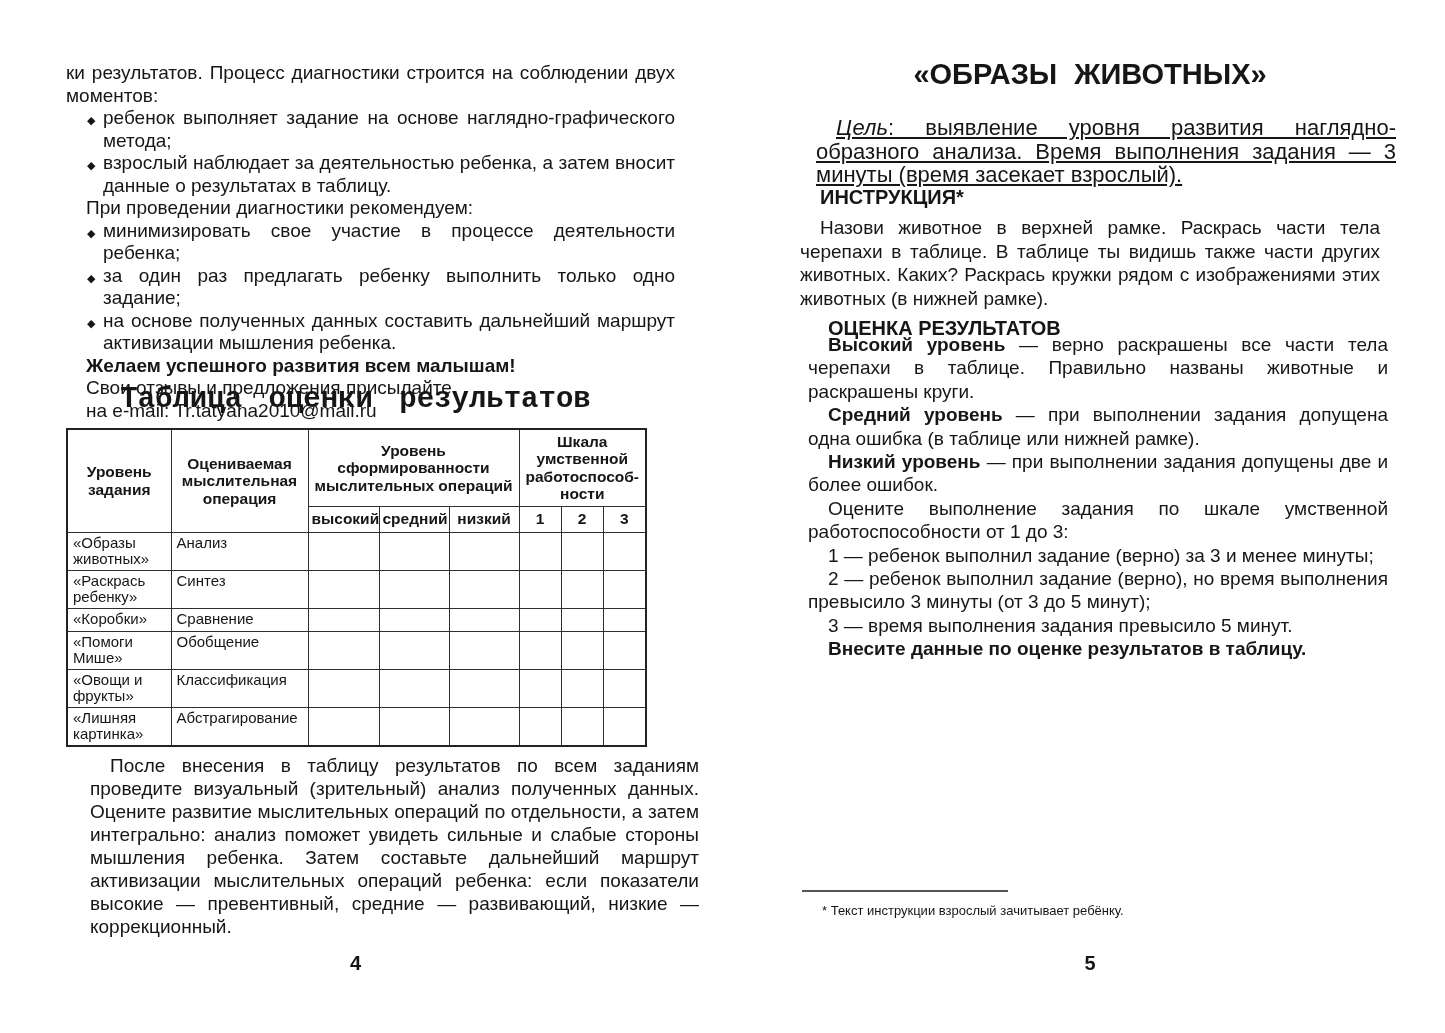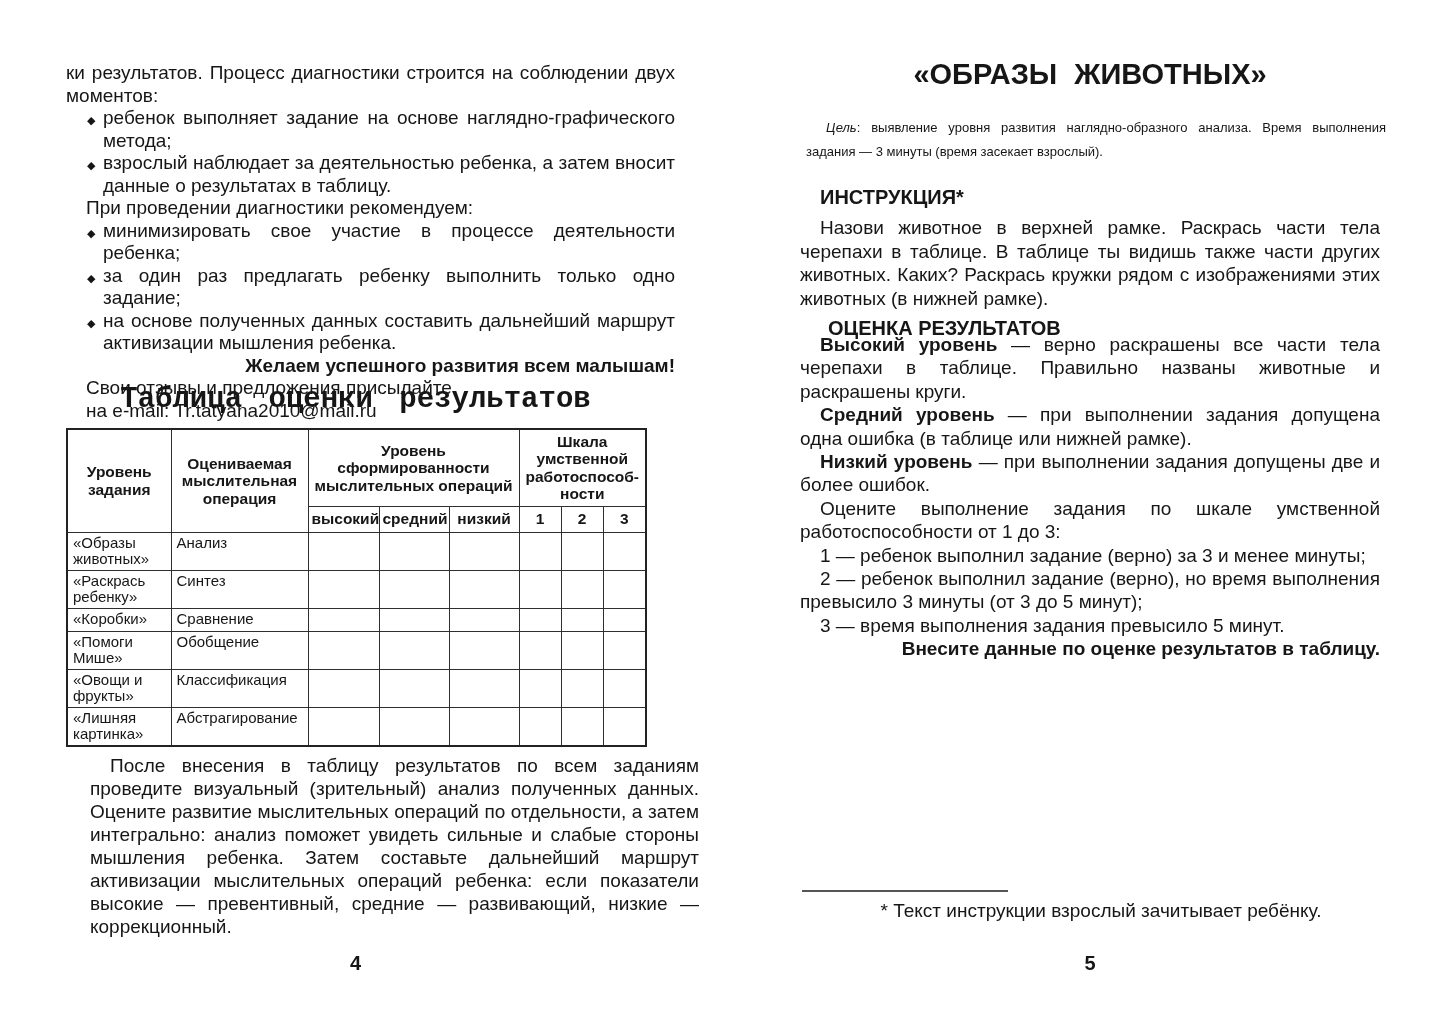--- a/index.html
+++ b/index.html
@@ -5,21 +5,21 @@
   html,body{margin:0;padding:0;background:#ffffff;}
   .spread{
     position:relative;width:1445px;height:1033px;background:#ffffff;
     font-family:"Liberation Sans","DejaVu Sans",sans-serif;color:#161616;
     overflow:hidden;
     border-radius:12px;
   }
   p{margin:0;}
   .j{text-align:justify;}
   .ind{text-indent:20px;}
-  .b{font-weight:bold;text-align:right;}
+  .b{font-weight:bold;}
 
   
   .page-left{position:absolute;left:66px;top:0;width:609px;height:1033px;}
   .intro{position:absolute;top:62px;left:0;width:609px;font-size:19px;line-height:22.5px;}
   ul.blist{list-style:none;margin:0;padding:0;}
   li.bitem{position:relative;padding-left:37px;text-align:justify;}
   .blt{position:absolute;left:21px;top:2px;font-size:11px;line-height:22.5px;}
   .tbl-title{
     position:absolute;top:383px;left:0;width:579px;text-align:center;
     font-size:29px;font-weight:bold;word-spacing:9px;white-space:nowrap;font-family:Liberation Mono, monospace;
@@ -46,30 +46,30 @@
   }
   .pn-left{position:absolute;top:952px;left:0;width:579px;text-align:center;
     font-size:20px;font-weight:bold;}
 
   
   .page-right{position:absolute;left:800px;top:0;width:580px;height:1033px;}
   .r-title{
     position:absolute;top:58px;left:0;width:580px;text-align:center;
     font-size:29px;font-weight:bold;word-spacing:9px;white-space:nowrap;
   }
-  .goal{position:absolute;top:116px;left:6px;width:580px;font-size:13px;line-height:23.5px;}
+  .goal{position:absolute;top:116px;left:16px;width:580px;font-size:22px;line-height:23.5px;text-decoration:underline;}
   .goal i{font-style:italic;}
   .subhead{position:absolute;left:20px;font-size:20px;font-weight:bold;line-height:24px;}
   .sh-instr{top:185px;} .sh-eval{top:308px;}
   .instr{position:absolute;top:216px;left:0;width:580px;font-size:19px;line-height:23.5px;}
-  .evalbody{position:absolute;top:333px;left:0;width:580px;font-size:19px;line-height:23.4px;}
+  .evalbody{position:absolute;top:333px;left:8px;width:580px;font-size:19px;line-height:23.4px;}
   .fn-rule{position:absolute;top:890px;left:2px;width:206px;height:0;
     border-top:2px solid #555;}
-  .fn-text{position:absolute;top:899px;left:0;width:580px;font-size:19px;
-    line-height:23px;text-indent:22px;text-align:center;}
+  .fn-text{position:absolute;top:899px;left:0;width:580px;font-size:13px;
+    line-height:23px;text-indent:22px;}
   .pn-right{position:absolute;top:952px;left:0;width:580px;text-align:center;
     font-size:20px;font-weight:bold;}
 </style>
 </head>
 <body>
 
 <div class="spread">
 
   <div class="page-left">
 

